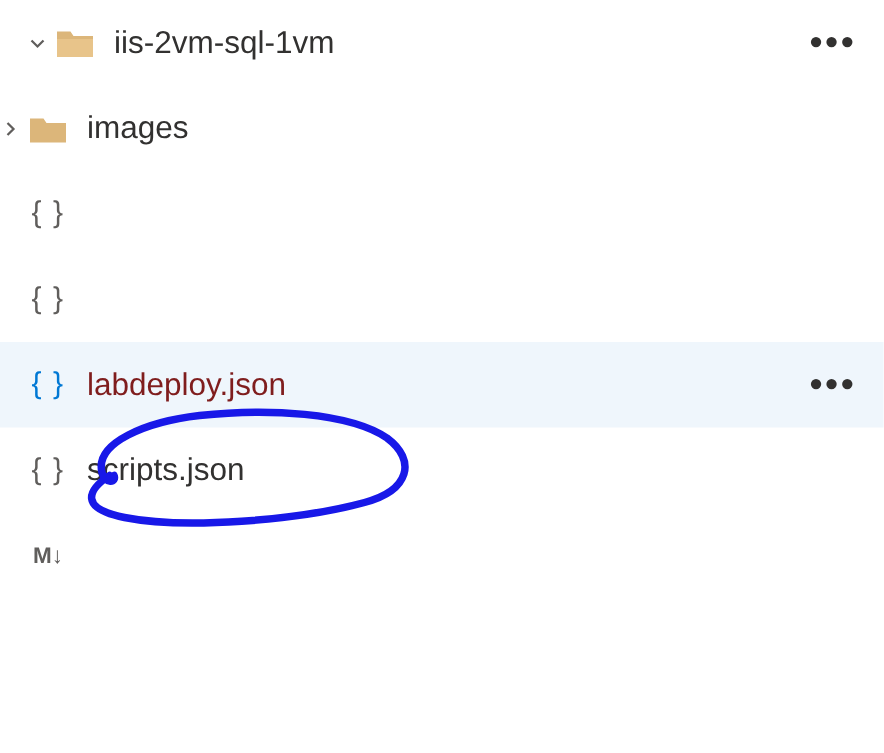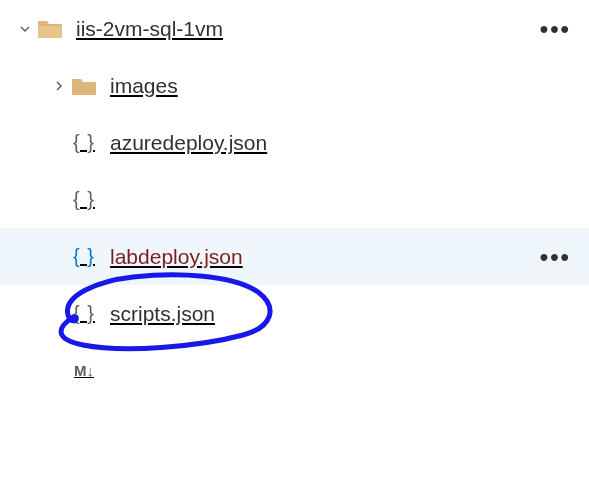--- a/index.html
+++ b/index.html
@@ -17,21 +17,20 @@
     .tree {
       display: flex;
       flex-direction: column;
     }
     .tree-row {
       display: flex;
       align-items: center;
       height: 57px;
       position: relative;
       cursor: pointer;
-      text-decoration: underline;
     }
     .tree-row.selected {
       background: #eff6fc;
     }
     .chevron {
       width: 14px;
       height: 14px;
       display: flex;
       align-items: center;
       justify-content: center;
@@ -88,21 +87,21 @@
       top: 50%;
       transform: translateY(-50%);
       font-size: 24px;
       font-weight: bold;
       color: #323130;
       letter-spacing: 2px;
       display: flex;
       align-items: center;
     }
     .indent-0 { padding-left: 18px; }
-    .indent-1 { padding-left: 52px; }
+    .indent-1 { }
     .chevron-spacer { width: 14px; flex-shrink: 0; margin-right: 4px; }
     .chevron-wrap { margin-right: 4px; }
     .annotation {
       position: absolute;
       pointer-events: none;
       z-index: 10;
     }
   </style>
 </head>
 <body>
@@ -136,21 +135,20 @@
         <path d="M1 4 L1 20 L25 20 L25 7 L12 7 L10 4 L1 4 Z" fill="#dcb67a"></path>
       </svg>
     </span>
     <span class="label">images</span>
   </div>
 
 
   <div class="tree-row indent-1">
     <span class="chevron-spacer"></span>
     <span class="icon json-icon">{ }</span>
-    <span class="label">azuredeploy.json</span>
   </div>
 
   <div class="tree-row indent-1">
     <span class="chevron-spacer"></span>
     <span class="icon json-icon">{ }</span>
   </div>
 
   <div class="tree-row indent-1 selected">
     <span class="chevron-spacer"></span>
     <span class="icon json-icon selected-icon">{ }</span>

